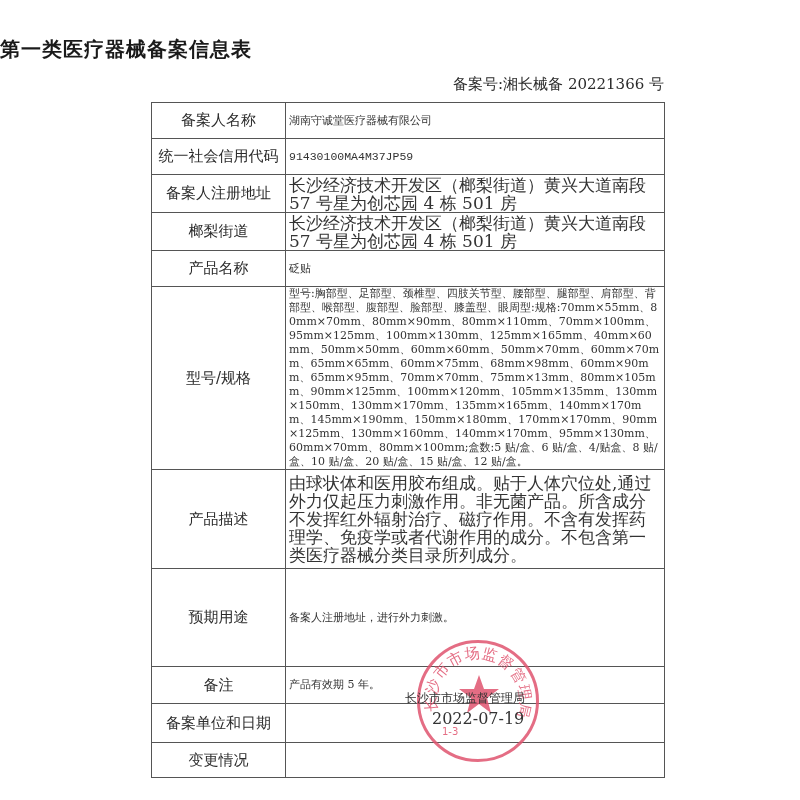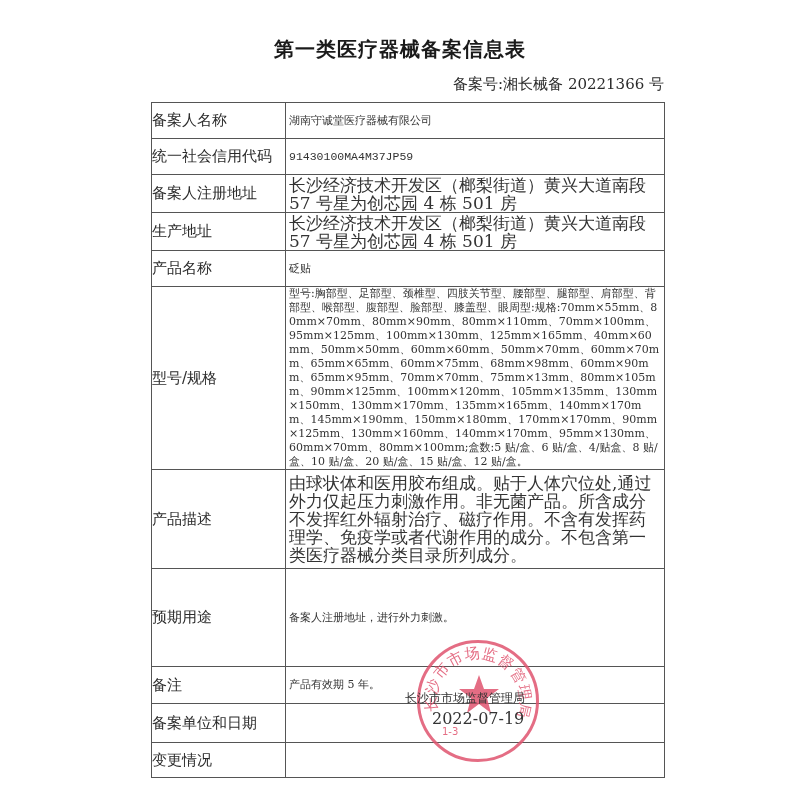--- a/index.html
+++ b/index.html
@@ -1,36 +1,36 @@
 <!DOCTYPE html>
 <html><head>
 <meta charset="utf-8">
 <style>
   html, body { margin:0; padding:0; }
   body {
     width:800px; height:800px; background:#ffffff; position:relative; overflow:hidden;
     font-family:"DejaVu Serif","Liberation Serif",serif; color:#2a2a2a;
   }
   .title {
-    position:absolute; left:0; top:36px; width:800px; text-align:center;
+    position:absolute; left:0; top:36px; width:800px; 
     font-family:"DejaVu Sans","Liberation Sans",sans-serif; font-size:20px; font-weight:bold; color:#1a1a1a;
     letter-spacing:1px;
   }
   .record-no {
     position:absolute; right:136px; top:75px; font-size:15px; color:#2a2a2a;
   }
   table.info {
     position:absolute; left:151px; top:102px; width:514px;
     border-collapse:collapse; table-layout:fixed;
   }
   table.info td {
     border:1.2px solid #555; padding:0; vertical-align:middle;
   }
   td.label {
-    width:133px; text-align:left; font-size:15px; color:#2b2b2b;
+    width:133px; text-align:center; font-size:15px; color:#2b2b2b;
     font-family:"DejaVu Sans","Liberation Sans",sans-serif;
   }
   td.val {
     font-size:11px; line-height:14px; padding:0 3px !important; color:#333;
     word-break:break-all;
   }
   td.val.big { font-size:17px; line-height:18px; }
   td.val.mono { font-family:"Liberation Mono","DejaVu Sans Mono",monospace; font-size:11.5px; }
   .stamp {
     position:absolute; left:417px; top:640px; width:122px; height:122px;
@@ -63,21 +63,21 @@
   </tr>
   <tr style="height:36px">
     <td class="label">统一社会信用代码</td>
     <td class="val mono">91430100MA4M37JP59</td>
   </tr>
   <tr style="height:38px">
     <td class="label">备案人注册地址</td>
     <td class="val big">长沙经济技术开发区（榔梨街道）黄兴大道南段 57 号星为创芯园 4 栋 501 房</td>
   </tr>
   <tr style="height:38px">
-    <td class="label">生产地址</td>
+    <td class="label">榔梨街道</td>
     <td class="val big">长沙经济技术开发区（榔梨街道）黄兴大道南段 57 号星为创芯园 4 栋 501 房</td>
   </tr>
   <tr style="height:36px">
     <td class="label">产品名称</td>
     <td class="val">砭贴</td>
   </tr>
   <tr style="height:168px">
     <td class="label">型号/规格</td>
     <td class="val">型号:胸部型、足部型、颈椎型、四肢关节型、腰部型、腿部型、肩部型、背部型、喉部型、腹部型、脸部型、膝盖型、眼周型:规格:70mm×55mm、80mm×70mm、80mm×90mm、80mm×110mm、70mm×100mm、95mm×125mm、100mm×130mm、125mm×165mm、40mm×60mm、50mm×50mm、60mm×60mm、50mm×70mm、60mm×70mm、65mm×65mm、60mm×75mm、68mm×98mm、60mm×90mm、65mm×95mm、70mm×70mm、75mm×13mm、80mm×105mm、90mm×125mm、100mm×120mm、105mm×135mm、130mm×150mm、130mm×170mm、135mm×165mm、140mm×170mm、145mm×190mm、150mm×180mm、170mm×170mm、90mm×125mm、130mm×160mm、140mm×170mm、95mm×130mm、60mm×70mm、80mm×100mm;盒数:5 贴/盒、6 贴/盒、4/贴盒、8 贴/盒、10 贴/盒、20 贴/盒、15 贴/盒、12 贴/盒。</td>
   </tr>

